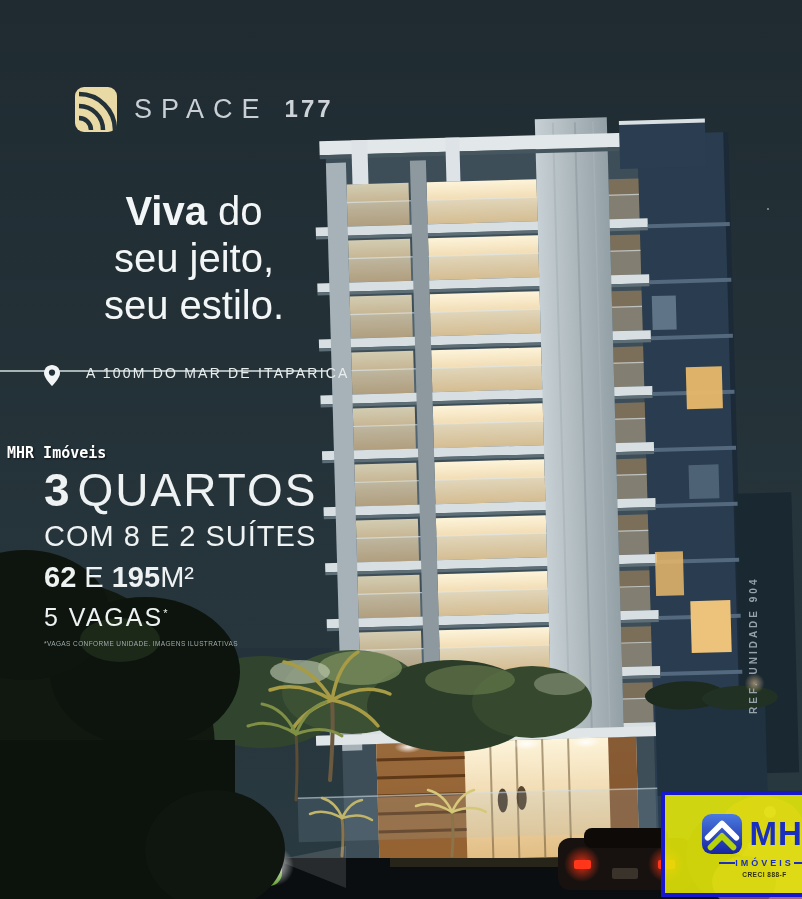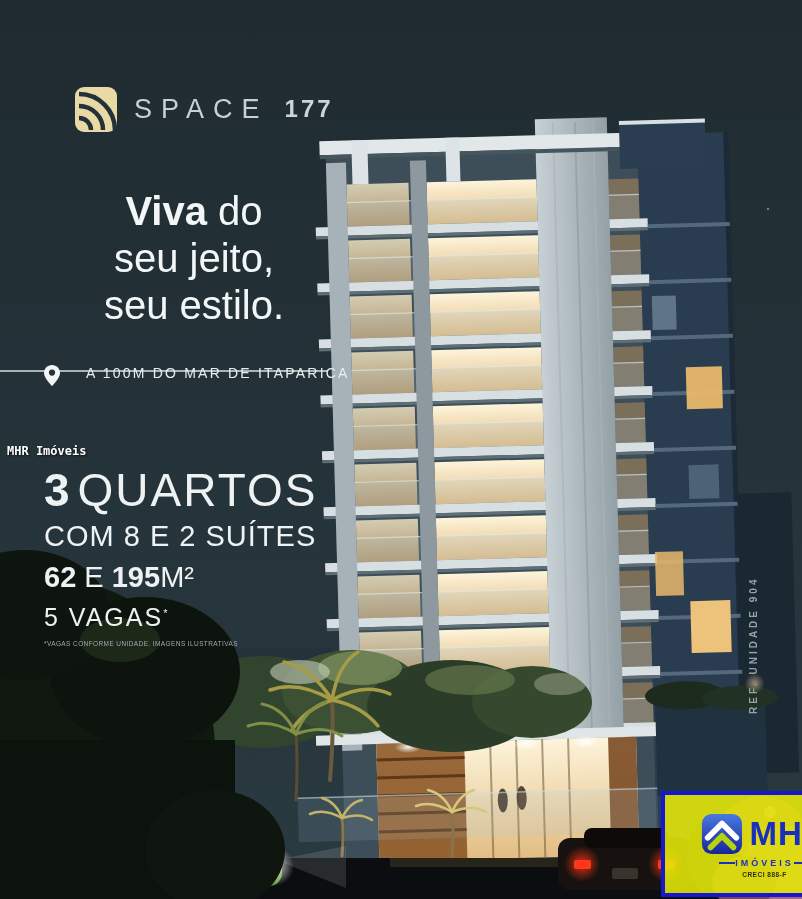--- a/index.html
+++ b/index.html
@@ -24,21 +24,21 @@
   .headline b{font-weight:700;}
 
   
   .divider{position:absolute;left:0;top:370px;width:327px;height:2px;background:#b7c2c4;opacity:.9;z-index:5;}
   .location{position:absolute;left:44px;top:365px;display:flex;gap:26px;z-index:5;}
   .location .txt{color:#e8edee;font-size:14px;font-weight:500;letter-spacing:2.2px;}
 
   
   .watermark{
     position:absolute;left:7px;top:444px;z-index:6;color:#ffffff;
-    font-family:"DejaVu Sans Mono",monospace;font-weight:700;font-size:12px;
+    font-family:"DejaVu Sans Mono",monospace;font-weight:700;font-size:15px;
     text-shadow:1px 1px 2px rgba(0,0,0,.7);
   }
 
   
   .specs{position:absolute;left:44px;top:460px;z-index:5;color:#eef2f2;margin-top:6px;}
   .sp-rooms{font-size:46px;letter-spacing:2px;font-weight:400;line-height:1.05;}
   .sp-rooms b{font-weight:800;margin-right:6px;}
   .sp-suites{font-size:29px;letter-spacing:1px;font-weight:400;margin-top:6px;}
   .sp-area{font-size:29px;margin-top:8px;font-weight:400;}
   .sp-area b{font-weight:800;}

